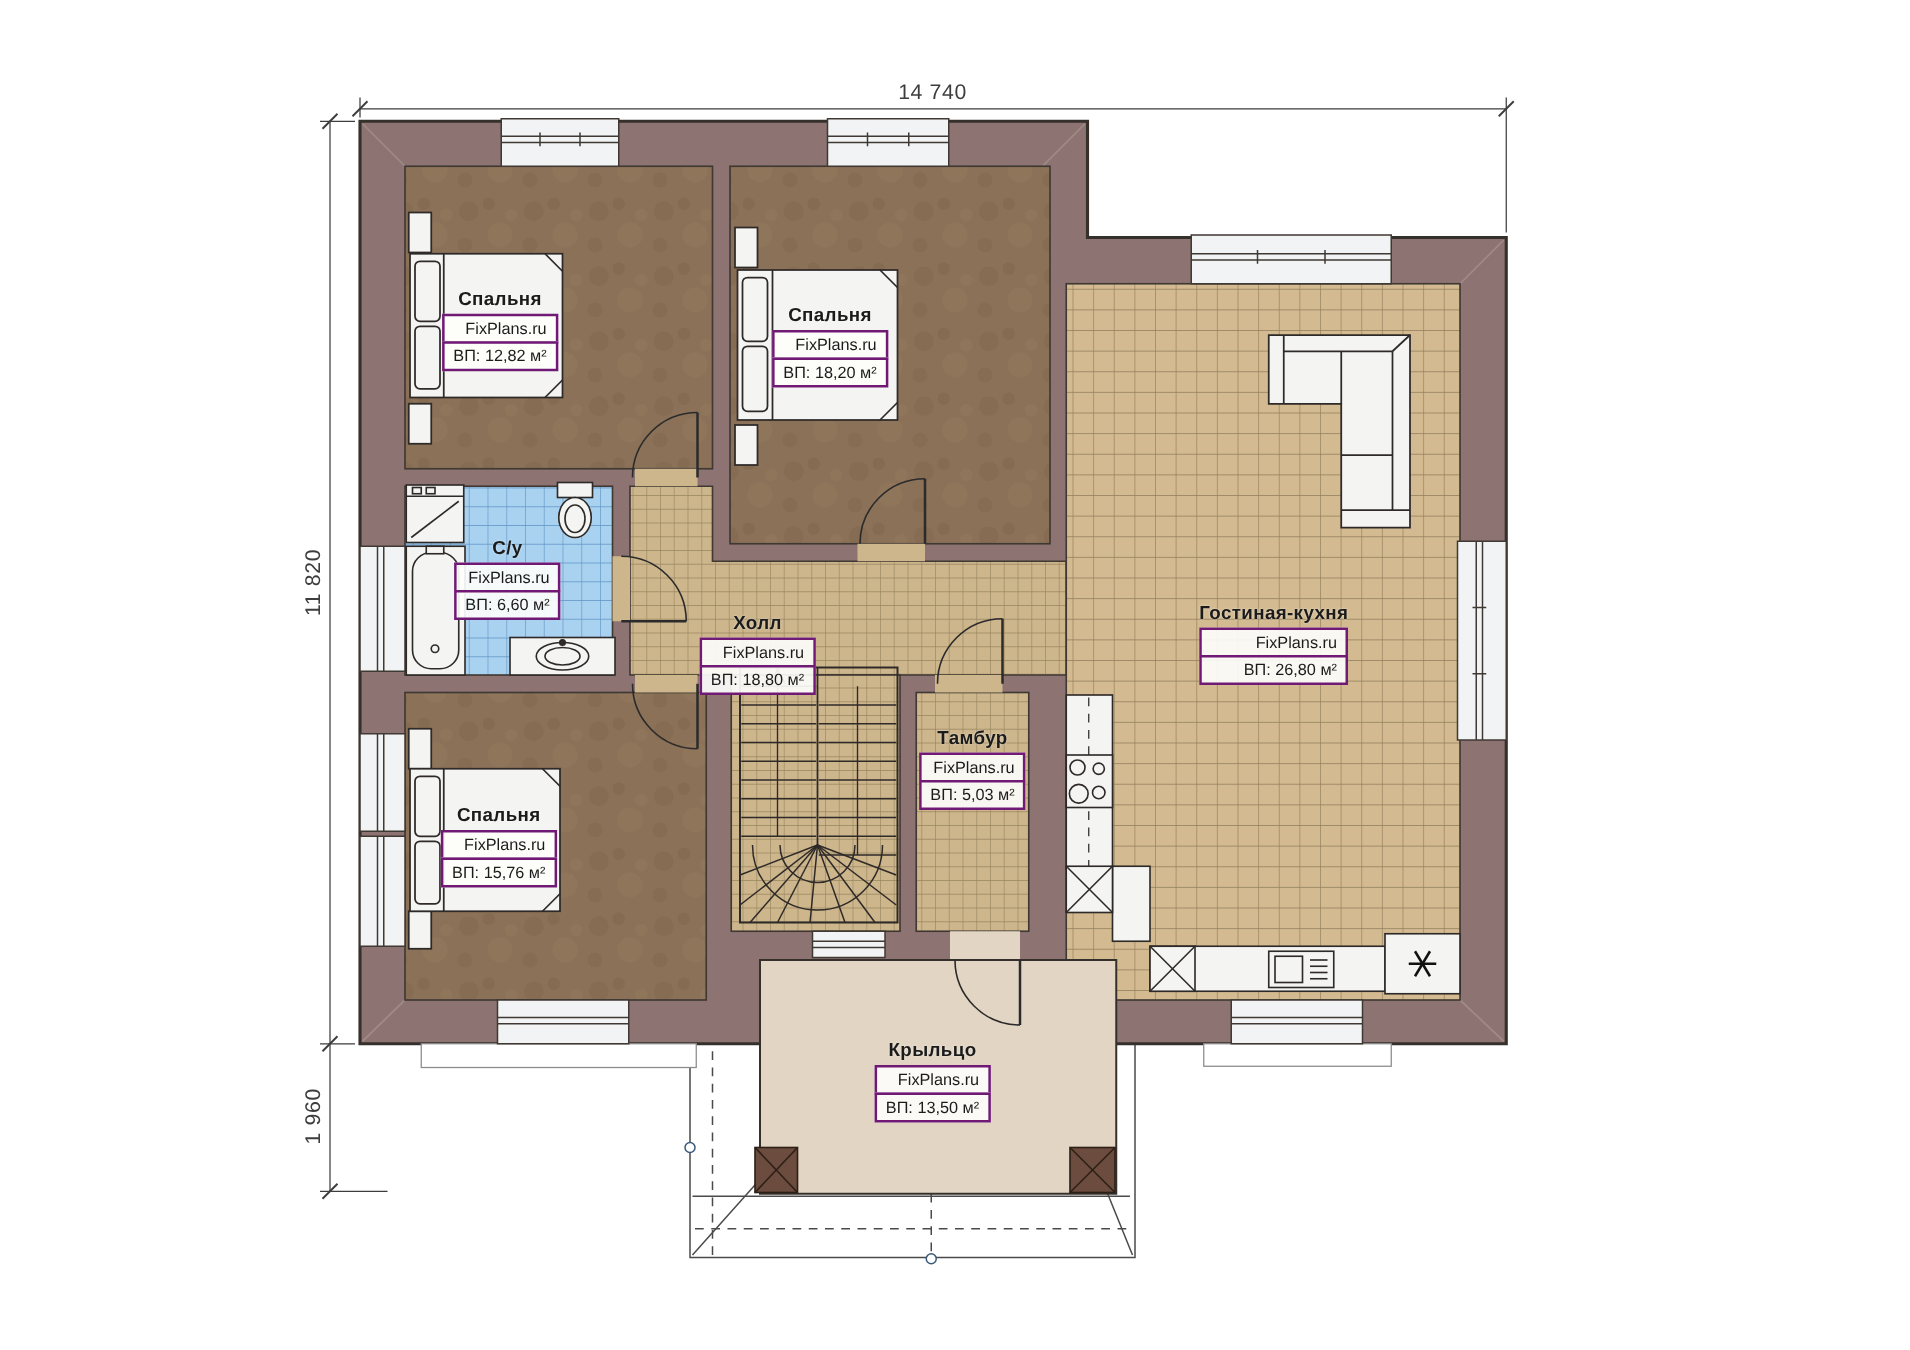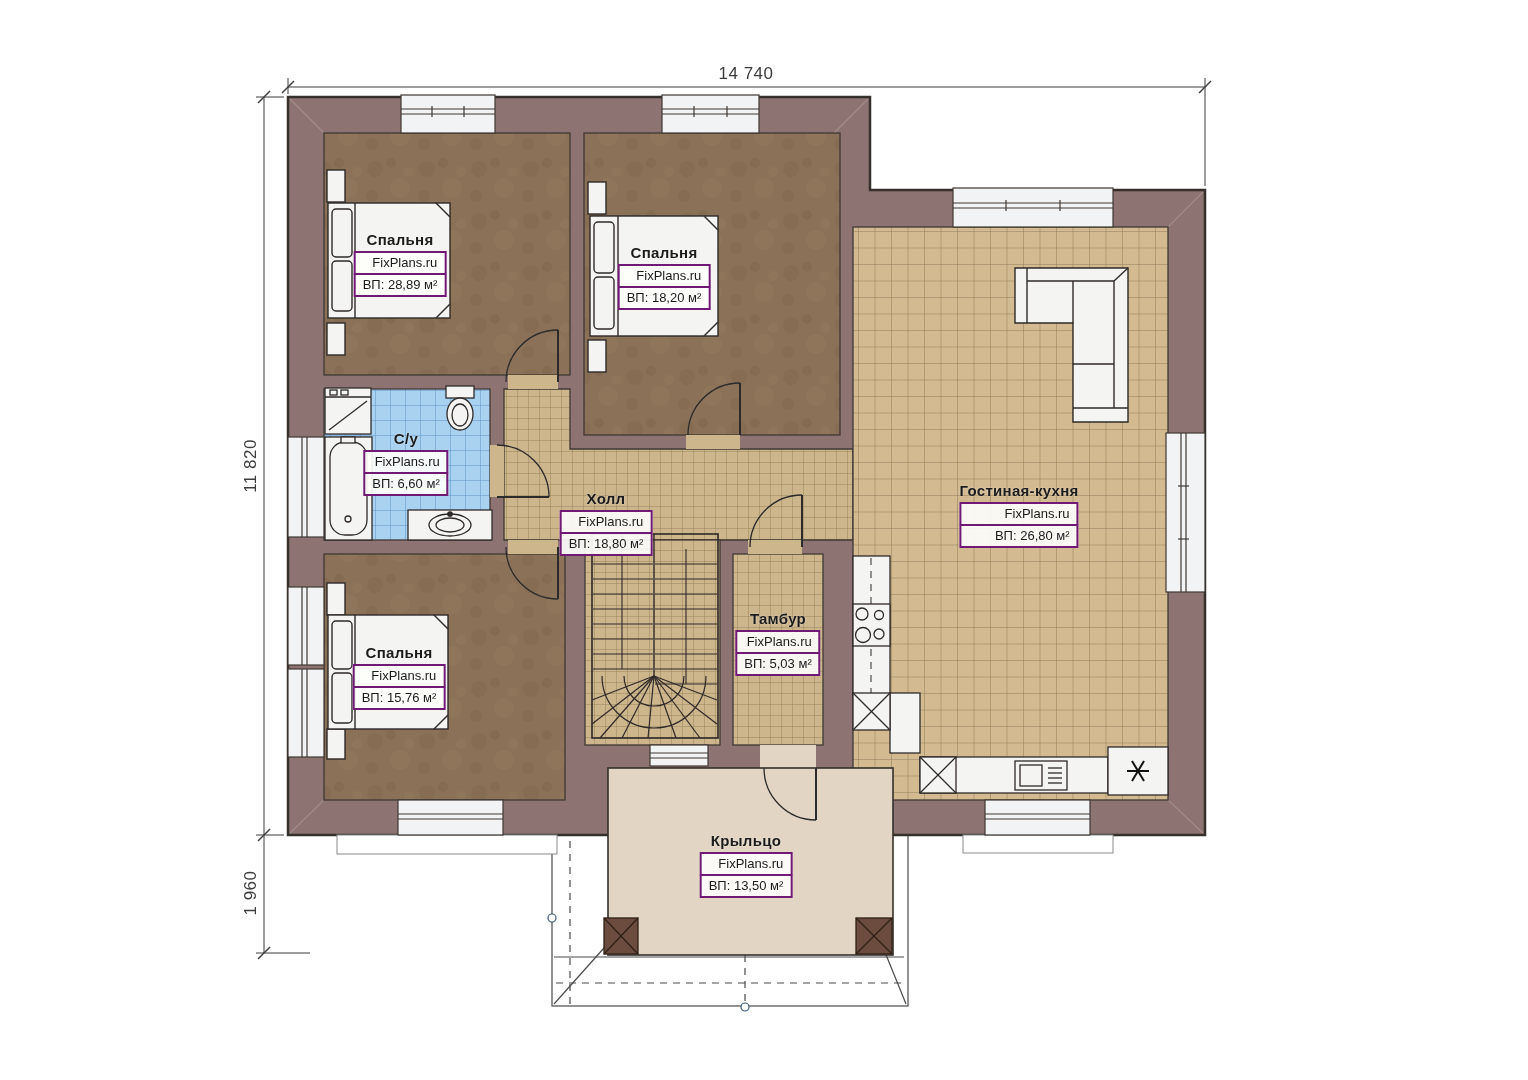--- a/index.html
+++ b/index.html
@@ -375,21 +375,21 @@
   </g>
 </svg>
 
 <div class="dim-label dim-h" style="left:746px;top:64px;">14 740</div>
 <div class="dim-label dim-v" style="left:251px;top:466px;">11 820</div>
 <div class="dim-label dim-v" style="left:251px;top:893px;">1 960</div>
 
 <div class="room-label" style="left:400px;top:231px;">
   <div class="rl-name">Спальня</div>
   <div class="rl-box">FixPlans.ru</div>
-  <div class="rl-box">ВП: 28,89 м²</div>
+  <div class="rl-box">ВП: 12,82 м²</div>
 </div>
 
 <div class="room-label" style="left:664px;top:244px;">
   <div class="rl-name">Спальня</div>
   <div class="rl-box">FixPlans.ru</div>
   <div class="rl-box">ВП: 18,20 м²</div>
 </div>
 
 <div class="room-label" style="left:406px;top:430px;">
   <div class="rl-name">С/у</div>
@@ -408,21 +408,21 @@
   <div class="rl-box">FixPlans.ru</div>
   <div class="rl-box">ВП: 26,80 м²</div>
 </div>
 
 <div class="room-label" style="left:399px;top:644px;">
   <div class="rl-name">Спальня</div>
   <div class="rl-box">FixPlans.ru</div>
   <div class="rl-box">ВП: 15,76 м²</div>
 </div>
 
-<div class="room-label" style="left:778px;top:610px;">
+<div class="room-label" style="left:778px;top:582px;">
   <div class="rl-name">Тамбур</div>
   <div class="rl-box">FixPlans.ru</div>
   <div class="rl-box">ВП: 5,03 м²</div>
 </div>
 
 <div class="room-label" style="left:746px;top:832px;">
   <div class="rl-name">Крыльцо</div>
   <div class="rl-box">FixPlans.ru</div>
   <div class="rl-box">ВП: 13,50 м²</div>
 </div>

